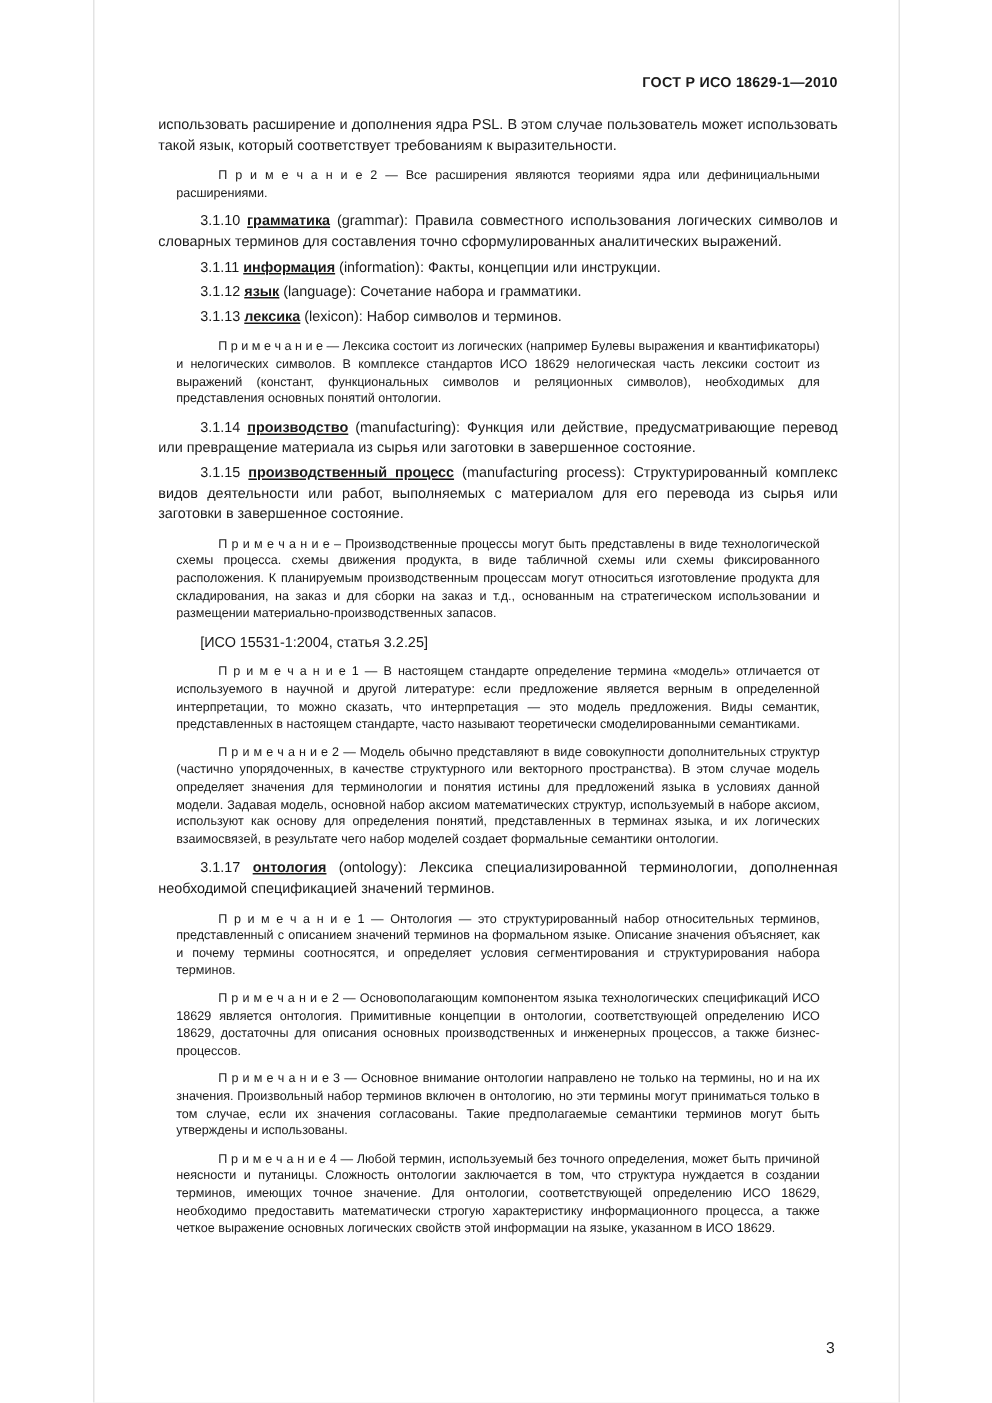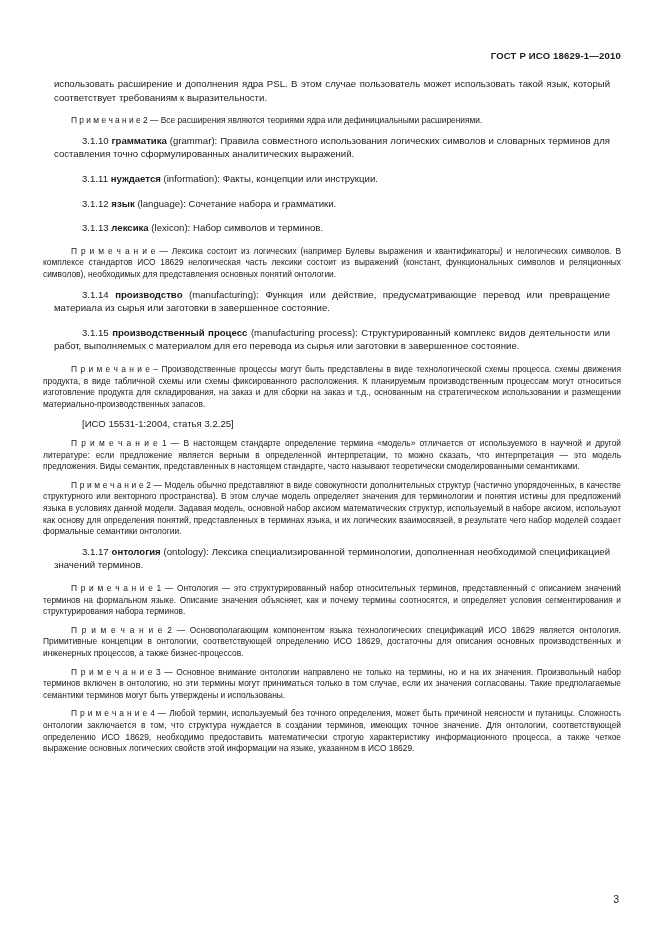--- a/index.html
+++ b/index.html
@@ -1,74 +1,74 @@
 <!DOCTYPE html>
 <html><head>
 <meta charset="utf-8">
 <style>
   html, body { margin: 0; padding: 0; background: #ffffff; }
   .page {
     position: relative;
-    width: 661px;
+    width: 536px;
     height: 935px;
     margin: 0 auto;
     background: #ffffff;
     box-sizing: border-box;
     padding: 50px 40px 40px 43px;
     font-family: "Liberation Sans", sans-serif;
     color: #1a1a1a;
     outline: 1px solid #e3e3e3;
     overflow: hidden;
   }
   .header {
     text-align: right;
     font-size: 9.5px;
     font-weight: bold;
     letter-spacing: 0.2px;
     margin-bottom: 16px;
   }
   .doc-body { }
   .para {
-    margin: 11px;
+    margin: 0;
     text-align: justify;
     text-indent: 28px;
   }
   .para.body, .para.term, .para.ref {
     font-size: 9.6px;
     line-height: 1.42;
   }
   .para.term { margin-top: 3px; }
   .para.ref  { margin-top: 2px; margin-bottom: 2px; }
   .para.note {
     font-size: 8.4px;
     line-height: 1.38;
-    margin: 7px 0;
+    margin: 7px 12px;
   }
   .para.noindent { text-indent: 0; }
-  .bold { font-weight: bold; }
+  .bold { font-weight: bold; text-decoration: underline; }
   .page-number {
     position: absolute;
     right: 42px;
     bottom: 30px;
     font-size: 10.5px;
     color: #1a1a1a;
   }
 </style>
 </head>
 <body>
 
 <div class="page">
   <div class="header">
     <span>ГОСТ Р ИСО 18629-1—2010</span>
   </div>
   <div class="doc-body">
       <p class="para body noindent"><span>использовать расширение и дополнения ядра PSL. В этом случае пользователь может использовать такой язык, который соответствует требованиям к выразительности.</span></p>
       <p class="para note"><span>П р и м е ч а н и е  2 — Все расширения являются теориями ядра или дефинициальными расширениями.</span></p>
       <p class="para term"><span>3.1.10 </span><span class="bold">грамматика</span><span> (grammar): Правила совместного использования логических символов и словарных терминов для составления точно сформулированных аналитических выражений.</span></p>
-      <p class="para term"><span>3.1.11 </span><span class="bold">нуждается</span><span> (information): Факты, концепции или инструкции.</span></p>
+      <p class="para term"><span>3.1.11 </span><span class="bold">информация</span><span> (information): Факты, концепции или инструкции.</span></p>
       <p class="para term"><span>3.1.12 </span><span class="bold">язык</span><span> (language): Сочетание набора и грамматики.</span></p>
       <p class="para term"><span>3.1.13 </span><span class="bold">лексика</span><span> (lexicon): Набор символов и терминов.</span></p>
       <p class="para note"><span>П р и м е ч а н и е — Лексика состоит из логических (например Булевы выражения и квантификаторы) и нелогических символов. В комплексе стандартов ИСО 18629 нелогическая часть лексики состоит из выражений (констант, функциональных символов и реляционных символов), необходимых для представления основных понятий онтологии.</span></p>
       <p class="para term"><span>3.1.14 </span><span class="bold">производство</span><span> (manufacturing): Функция или действие, предусматривающие перевод или превращение материала из сырья или заготовки в завершенное состояние.</span></p>
       <p class="para term"><span>3.1.15 </span><span class="bold">производственный процесс</span><span> (manufacturing process): Структурированный комплекс видов деятельности или работ, выполняемых с материалом для его перевода из сырья или заготовки в завершенное состояние.</span></p>
       <p class="para note"><span>П р и м е ч а н и е – Производственные процессы могут быть представлены в виде технологической схемы процесса. схемы движения продукта, в виде табличной схемы или схемы фиксированного расположения. К планируемым производственным процессам могут относиться изготовление продукта для складирования, на заказ и для сборки на заказ и т.д., основанным на стратегическом использовании и размещении материально-производственных запасов.</span></p>
       <p class="para ref"><span>[ИСО 15531-1:2004, статья 3.2.25]</span></p>
       <p class="para note"><span>П р и м е ч а н и е  1 — В настоящем стандарте определение термина «модель» отличается от используемого в научной и другой литературе: если предложение является верным в определенной интерпретации, то можно сказать, что интерпретация — это модель предложения. Виды семантик, представленных в настоящем стандарте, часто называют теоретически смоделированными семантиками.</span></p>
       <p class="para note"><span>П р и м е ч а н и е  2 — Модель обычно представляют в виде совокупности дополнительных структур (частично упорядоченных, в качестве структурного или векторного пространства). В этом случае модель определяет значения для терминологии и понятия истины для предложений языка в условиях данной модели. Задавая модель, основной набор аксиом математических структур, используемый в наборе аксиом, используют как основу для определения понятий, представленных в терминах языка, и их логических взаимосвязей, в результате чего набор моделей создает формальные семантики онтологии.</span></p>
       <p class="para term"><span>3.1.17 </span><span class="bold">онтология</span><span> (ontology): Лексика специализированной терминологии, дополненная необходимой спецификацией значений терминов.</span></p>

